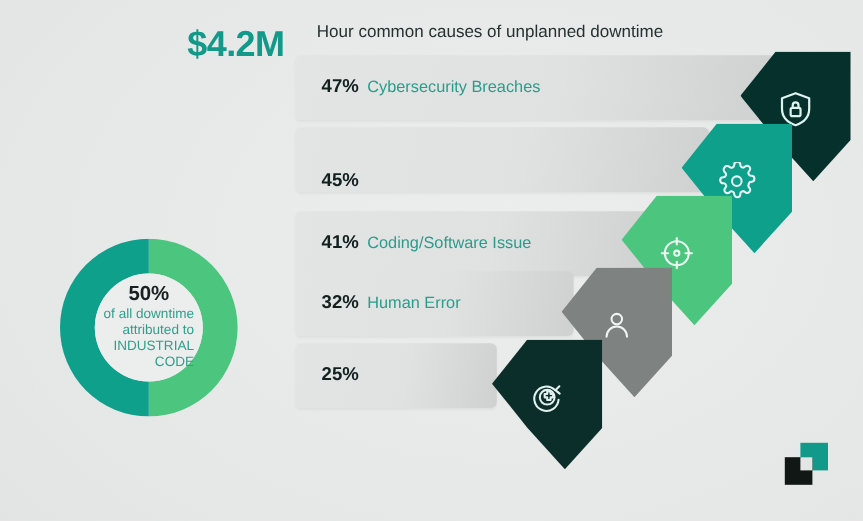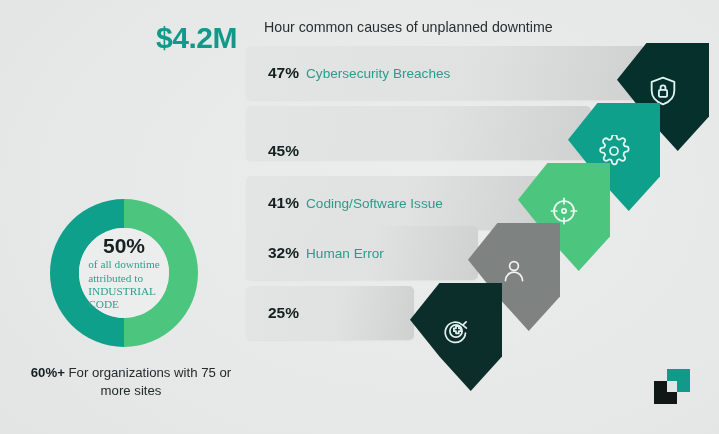--- a/index.html
+++ b/index.html
@@ -24,22 +24,22 @@
   }
 
   
   .donut-wrap{position:absolute;left:29px;top:199px;width:190px;height:148px;}
   .donut-svg{display:block;}
   .donut-center{
     position:absolute;left:0;top:0;width:190px;height:148px;
     display:flex;flex-direction:column;align-items:center;justify-content:center;
     pointer-events:none;
   }
-  .donut-pct{font-size:21px;font-weight:bold;color:#17211f;line-height:1.1;margin-bottom:1px;}
-  .donut-cap{font-size:11.3px;color:#2f9f8c;line-height:1.19;text-align:left;font-family:Liberation Serif, serif;}
+  .donut-pct{font-size:17px;font-weight:bold;color:#17211f;line-height:1.1;margin-bottom:1px;}
+  .donut-cap{font-size:11.3px;color:#2f9f8c;line-height:1.19;text-align:right;}
 
   .footnote{
     position:absolute;left:26px;top:364px;width:210px;
     font-size:13.2px;color:#232c2b;line-height:1.33;text-align:center;
   }
   .footnote b{font-weight:bold;color:#14201f;}
 
   
   .panel-title{
     position:absolute;left:264px;top:19px;
@@ -90,23 +90,20 @@
       <div class="donut-pct">50%</div>
       <div class="donut-cap">
         <span>of all downtime</span><br>
         <span>attributed to</span><br>
         <span>INDUSTRIAL</span><br>
         <span>CODE</span>
       </div>
     </div>
   </div>
 
-  <div class="footnote">
-    <b>60%+</b><span> For organizations with 75 or more sites</span>
-  </div>
 
   <div class="panel-title">Hour common causes of unplanned downtime</div>
 
   <div class="rows">
 
     <div class="row" style="top:0px;width:400px;">
       <div class="row-txt">
         <span class="row-pct">47%</span>
         <span class="row-label">Cybersecurity Breaches</span>
       </div>

